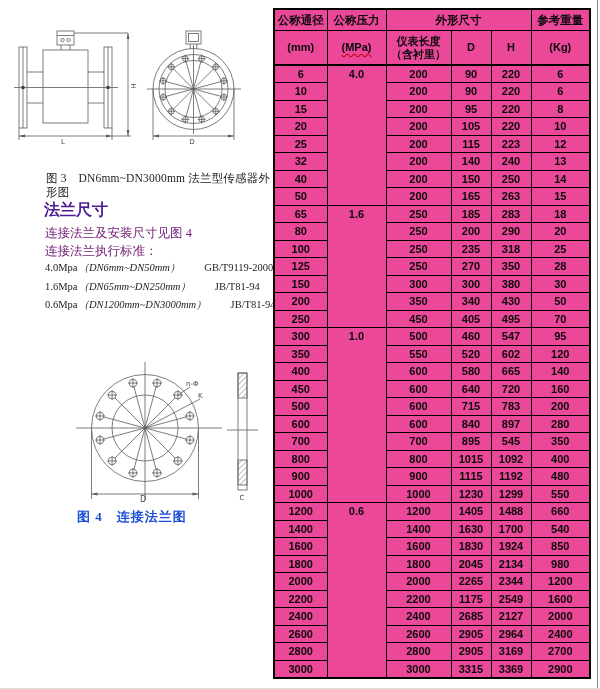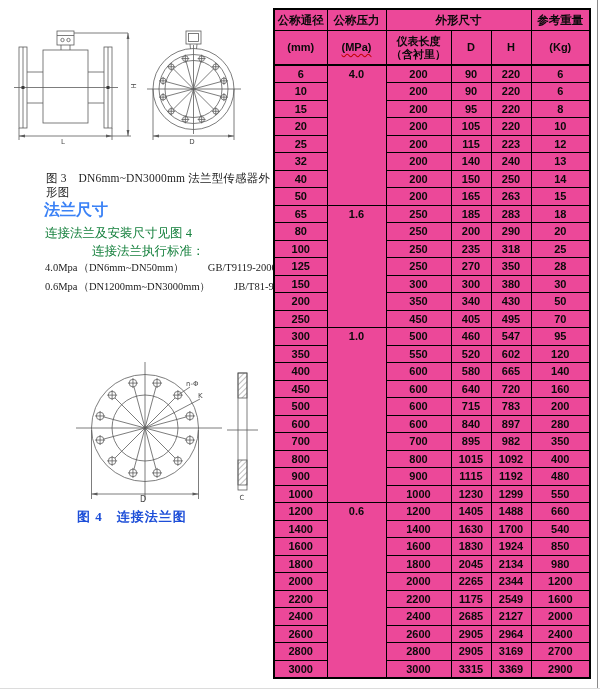--- a/index.html
+++ b/index.html
@@ -4,27 +4,27 @@
 <style>
   html,body{margin:0;padding:0;background:#fff;}
   .page{position:relative;width:600px;height:689px;background:#ffffff;overflow:hidden;
         font-family:"Liberation Sans",sans-serif;color:#111;}
   .page-right-border{position:absolute;top:0;right:2px;width:1px;height:689px;background:#8a8a8a;}
   .page-bottom-border{position:absolute;left:0;bottom:0;width:600px;height:1px;background:#dcdcdc;}
 
   
   .abs{position:absolute;}
   .fig3-caption{left:46px;top:171px;width:230px;font:11.5px/14px "Liberation Serif",serif;color:#1c1c1c;letter-spacing:.2px;}
-  .flange-heading{left:44px;top:201px;font:bold 16px/18px "Liberation Serif",serif;color:#3b82f6;}
-  .flange-line{left:45px;font:12.5px/15px "Liberation Serif",serif;color:#15803d;text-align:right;}
+  .flange-heading{left:44px;top:201px;font:bold 16px/18px "Liberation Serif",serif;color:#4c1d95;}
+  .flange-line{left:45px;font:12.5px/15px "Liberation Serif",serif;color:#701a75;text-align:right;}
   .line1{top:226px;}
-  .line2{top:244px;margin-left:47px;}
+  .line2{top:244px;}
   .standards{left:45px;top:259px;font:10.5px/18.7px "Liberation Serif",serif;color:#1c1c1c;white-space:nowrap;}
   .standards .std-row{height:18.7px;}
-  .standards .std-range{margin-left:1px;}
+  .standards .std-range{margin-left:1px;font-style:italic;}
   .standards .std-code{margin-left:24px;}
   .fig4-caption{left:77px;top:509px;font:bold 13px/16px "Liberation Serif",serif;color:#1d4ed8;letter-spacing:1px;}
 
   
   svg.drawing{position:absolute;left:0;overflow:visible;}
   #fig3-svg{top:0;}
   #fig4-svg{top:350px;}
   svg.drawing line, svg.drawing rect.ln, svg.drawing circle, svg.drawing path.ln
     {stroke:#5c5c5c;stroke-width:0.8;fill:none;}
   svg.drawing circle.hole{fill:#ffffff;}
@@ -158,20 +158,21 @@
     <text x="192" y="144" text-anchor="middle">D</text>
   </svg>
 
   <div class="abs fig3-caption">图 3　DN6mm~DN3000mm 法兰型传感器外形图</div>
 
   <div class="abs flange-heading">法兰尺寸</div>
   <div class="abs flange-line line1">连接法兰及安装尺寸见图 4</div>
   <div class="abs flange-line line2">连接法兰执行标准：</div>
   <div class="abs standards">
       <div class="std-row"><span>4.0Mpa</span><span class="std-range">（DN6mm~DN50mm）</span><span class="std-code">GB/T9119-2000</span></div>
+      <div class="std-row"><span>1.6Mpa</span><span class="std-range">（DN65mm~DN250mm）</span><span class="std-code">JB/T81-94</span></div>
       <div class="std-row"><span>0.6Mpa</span><span class="std-range">（DN1200mm~DN3000mm）</span><span class="std-code">JB/T81-94</span></div>
     </div>
 
   <svg id="fig4-svg" class="drawing" width="270" height="160" viewBox="0 350 270 160">
     <defs>
       <pattern id="hatch" width="4" height="4" patternUnits="userSpaceOnUse" patternTransform="rotate(45)">
         <line x1="0" y1="0" x2="0" y2="4" stroke="#5c5c5c" stroke-width="1"></line>
       </pattern>
     </defs>
     <g id="fig4-face">
@@ -426,21 +427,21 @@
           <td>600</td>
           <td>600</td>
           <td>840</td>
           <td>897</td>
           <td>280</td>
         </tr>
         <tr>
           <td>700</td>
           <td>700</td>
           <td>895</td>
-          <td>982</td>
+          <td>545</td>
           <td>350</td>
         </tr>
         <tr>
           <td>800</td>
           <td>800</td>
           <td>1015</td>
           <td>1092</td>
           <td>400</td>
         </tr>
         <tr>

